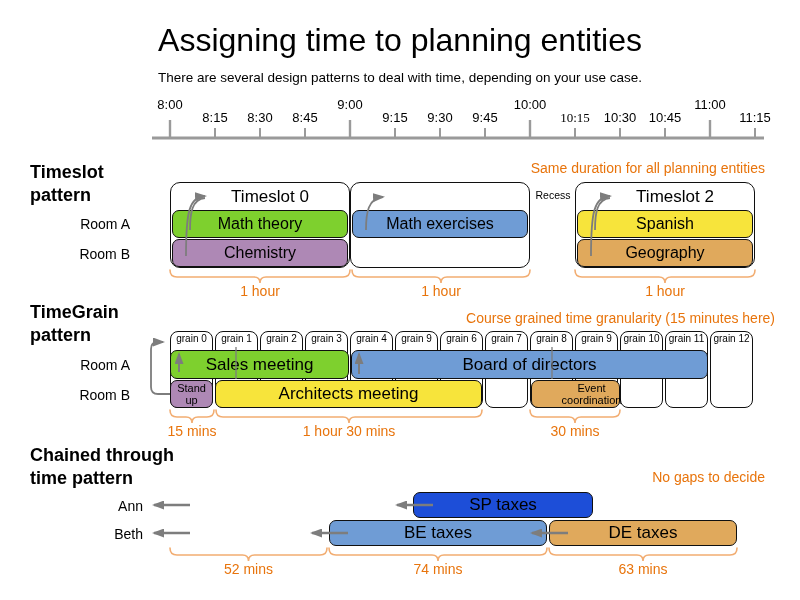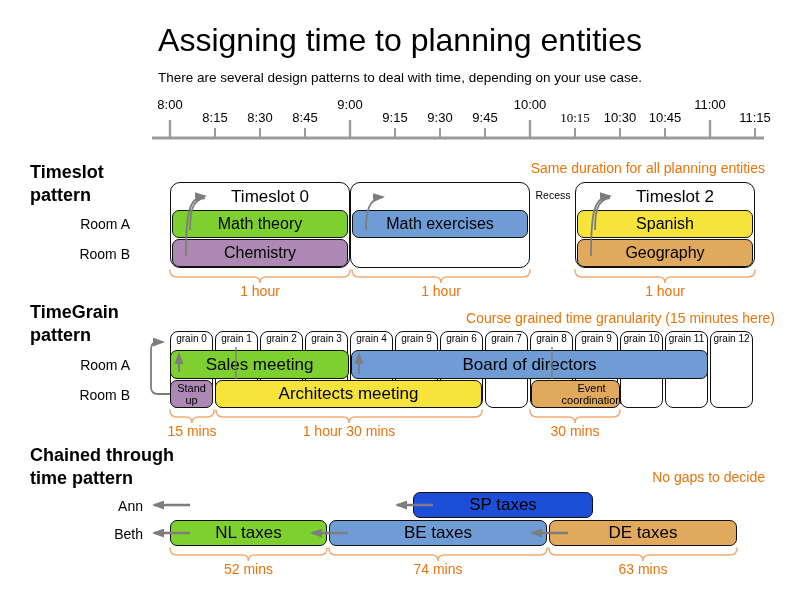--- a/index.html
+++ b/index.html
@@ -73,21 +73,20 @@
     <div class="ebox" style="left: 577px; top: 210px; width: 176px; height: 28px; background: rgb(247, 228, 59); font-size: 16px;">Spanish</div>
     <div class="ebox" style="left: 577px; top: 239px; width: 176px; height: 28px; background: rgb(224, 169, 92); font-size: 16px;">Geography</div>
     <div class="ebox" style="left: 170px; top: 350px; width: 179px; height: 29px; background: rgb(126, 208, 46); font-size: 17px;">Sales meeting</div>
     <div class="ebox" style="left: 351px; top: 350px; width: 357px; height: 29px; background: rgb(111, 156, 213); font-size: 17px;">Board of directors</div>
     <div class="ebox" style="left: 170px; top: 380px; width: 43px; height: 28px; background: rgb(174, 136, 181); font-size: 11px;">Stand
 up</div>
     <div class="ebox" style="left: 215px; top: 380px; width: 267px; height: 28px; background: rgb(247, 228, 59); font-size: 17px;">Architects meeting</div>
     <div class="ebox" style="left: 531px; top: 380px; width: 89px; height: 28px; background: rgb(224, 169, 92); font-size: 11px; padding-left: 32px;">Event
 coordination</div>
     <div class="ebox" style="left: 413px; top: 492px; width: 180px; height: 26px; background: #1d4ed8; font-size: 17px;">SP taxes</div>
-    <div class="ebox" style="left: 170px; top: 520px; width: 157px; height: 26px; background: rgb(126, 208, 46); font-size: 17px;">NL taxes</div>
     <div class="ebox" style="left: 329px; top: 520px; width: 218px; height: 26px; background: rgb(111, 156, 213); font-size: 17px;">BE taxes</div>
     <div class="ebox" style="left: 549px; top: 520px; width: 188px; height: 26px; background: rgb(224, 169, 92); font-size: 17px;">DE taxes</div>
     <div class="txt" style="left: 30px; top: 161px; text-align: left; font-size: 18px; font-weight: 700; color: rgb(0, 0, 0);">Timeslot
 pattern</div>
     <div class="txt" style="left: 30px; top: 301px; text-align: left; font-size: 18px; font-weight: 700; color: rgb(0, 0, 0);">TimeGrain
 pattern</div>
     <div class="txt" style="left: 30px; top: 444px; text-align: left; font-size: 18px; font-weight: 700; color: rgb(0, 0, 0);">Chained through
 time pattern</div>
     <div class="txt" style="left: 365px; top: 160px; width: 400px; text-align: right; font-size: 14px; color: rgb(232, 116, 12);">Same duration for all planning entities</div>
     <div class="txt" style="left: 370px; top: 310px; width: 405px; text-align: right; font-size: 14px; color: rgb(232, 116, 12);">Course grained time granularity (15 minutes here)</div>

